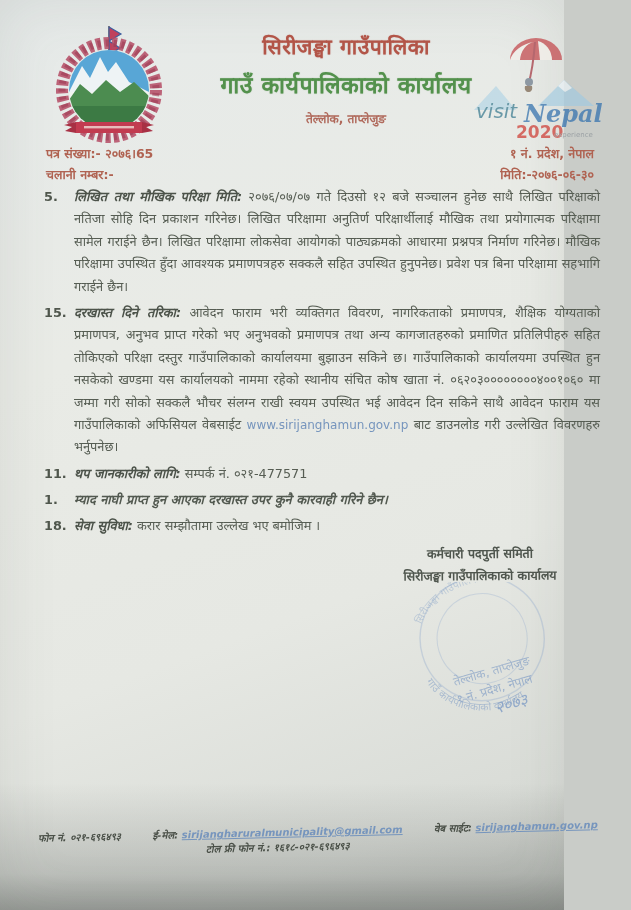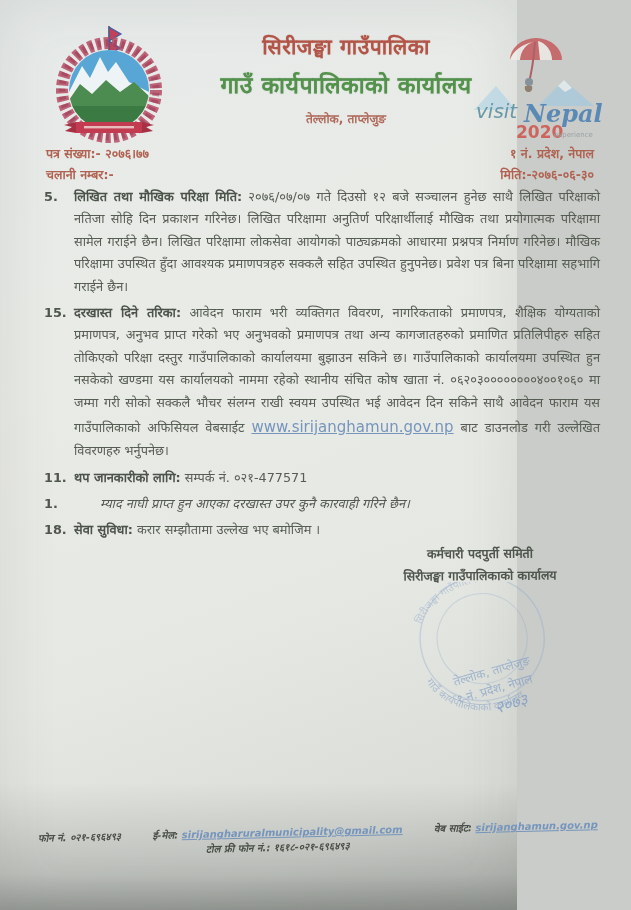--- a/index.html
+++ b/index.html
@@ -2,21 +2,21 @@
 <html><head>
 <meta charset="utf-8">
 <style>
   html,body{margin:0;padding:0;}
   body{
     width:631px;height:910px;overflow:hidden;
     font-family:"DejaVu Sans","Liberation Sans",sans-serif;
     background:#c9ccc8;
   }
   .page{
-    position:relative;width:517px;height:910px;
+    position:relative;width:564px;height:910px;
     background:
       linear-gradient(to bottom, rgba(0,0,0,0) 86%, rgba(40,45,42,.18) 96%, rgba(40,45,42,.38) 100%),
       linear-gradient(160deg,#e6eae9 0%, #e9ebe6 35%, #e6e8e3 65%, #d9dcd7 88%, #c9ccc7 100%);
     box-shadow:inset 0 0 60px rgba(70,80,75,.12);
   }
   
   .emblem{position:absolute;left:46px;top:22px;width:126px;height:126px;}
   .head-text{position:absolute;left:196px;top:32px;width:300px;text-align:center;}
   .title{font-size:21px;font-weight:bold;color:#b25548;letter-spacing:.5px;text-shadow:0 0 1px rgba(178,85,72,.45);}
   .subtitle{font-size:23px;font-weight:bold;color:#53914c;margin-top:8px;letter-spacing:.5px;text-shadow:0 0 1px rgba(83,145,76,.5);}
@@ -25,23 +25,23 @@
   
   .meta{position:absolute;left:46px;top:143px;width:548px;display:flex;justify-content:space-between;
         font-size:12.5px;color:#b06352;font-weight:bold;}
   .meta .l div,.meta .r div{line-height:21px;}
   .meta .r{text-align:right;}
   
   .bodytext{position:absolute;left:44px;top:186px;width:556px;font-size:12.8px;color:#565d53;line-height:1.75;}
   .item{display:flex;margin-bottom:4px;}
   .item .num{flex:0 0 30px;font-weight:bold;color:#4f564c;}
   .item .cnt{flex:1;text-align:justify;}
-  .ititle{font-weight:bold;color:#4c534a;}
-  .it16{font-style:italic;font-weight:normal;color:#525950;margin-left:26px;}
-  .link{color:#7695bd;text-decoration:underline;font-size:15px;}
+  .ititle{font-weight:bold;font-style:italic;color:#4c534a;}
+  .it16{font-style:italic;font-weight:bold;color:#525950;}
+  .link{color:#7695bd;font-size:12px;}
   
   .sig{position:absolute;left:352px;top:543px;width:256px;text-align:center;
        font-size:12.5px;color:#4f564e;font-weight:bold;line-height:22px;transform:rotate(-.4deg);}
   
   .stamp{position:absolute;left:368px;top:582px;width:236px;height:160px;}
   
   .footer{position:absolute;left:38px;top:824px;width:560px;display:flex;justify-content:space-between;
           font-size:10px;font-style:italic;color:#4a5048;transform:rotate(-1.4deg);font-weight:bold;}
   .footer .c{text-align:center;line-height:15px;}
   .footer .r{text-align:right;}
@@ -105,21 +105,21 @@
         <text x="8" y="84" font-size="20" font-style="italic" fill="#3e7d92" font-family="DejaVu Sans, sans-serif">visit</text>
         <text x="56" y="88" font-size="24" font-style="italic" font-weight="bold" fill="#3673ae" font-family="DejaVu Serif, serif">Nepal</text>
         <text x="48" y="104" font-size="17" font-weight="bold" fill="#cf4038" font-family="DejaVu Sans, sans-serif">2020</text>
         <text x="86" y="103" font-size="7" fill="#8b9298" font-family="DejaVu Sans, sans-serif">experience</text>
       </g>
     </svg>
   </div>
 
   <div class="meta">
     <div class="l">
-      <div>पत्र संख्या:- २०७६।७७</div>
+      <div>पत्र संख्या:- २०७६।65</div>
       <div>चलानी नम्बर:-</div>
     </div>
     <div class="r">
       <div>१ नं. प्रदेश, नेपाल</div>
       <div>मिति:-२०७६-०६-३०</div>
     </div>
   </div>
 
   <div class="bodytext">
 

